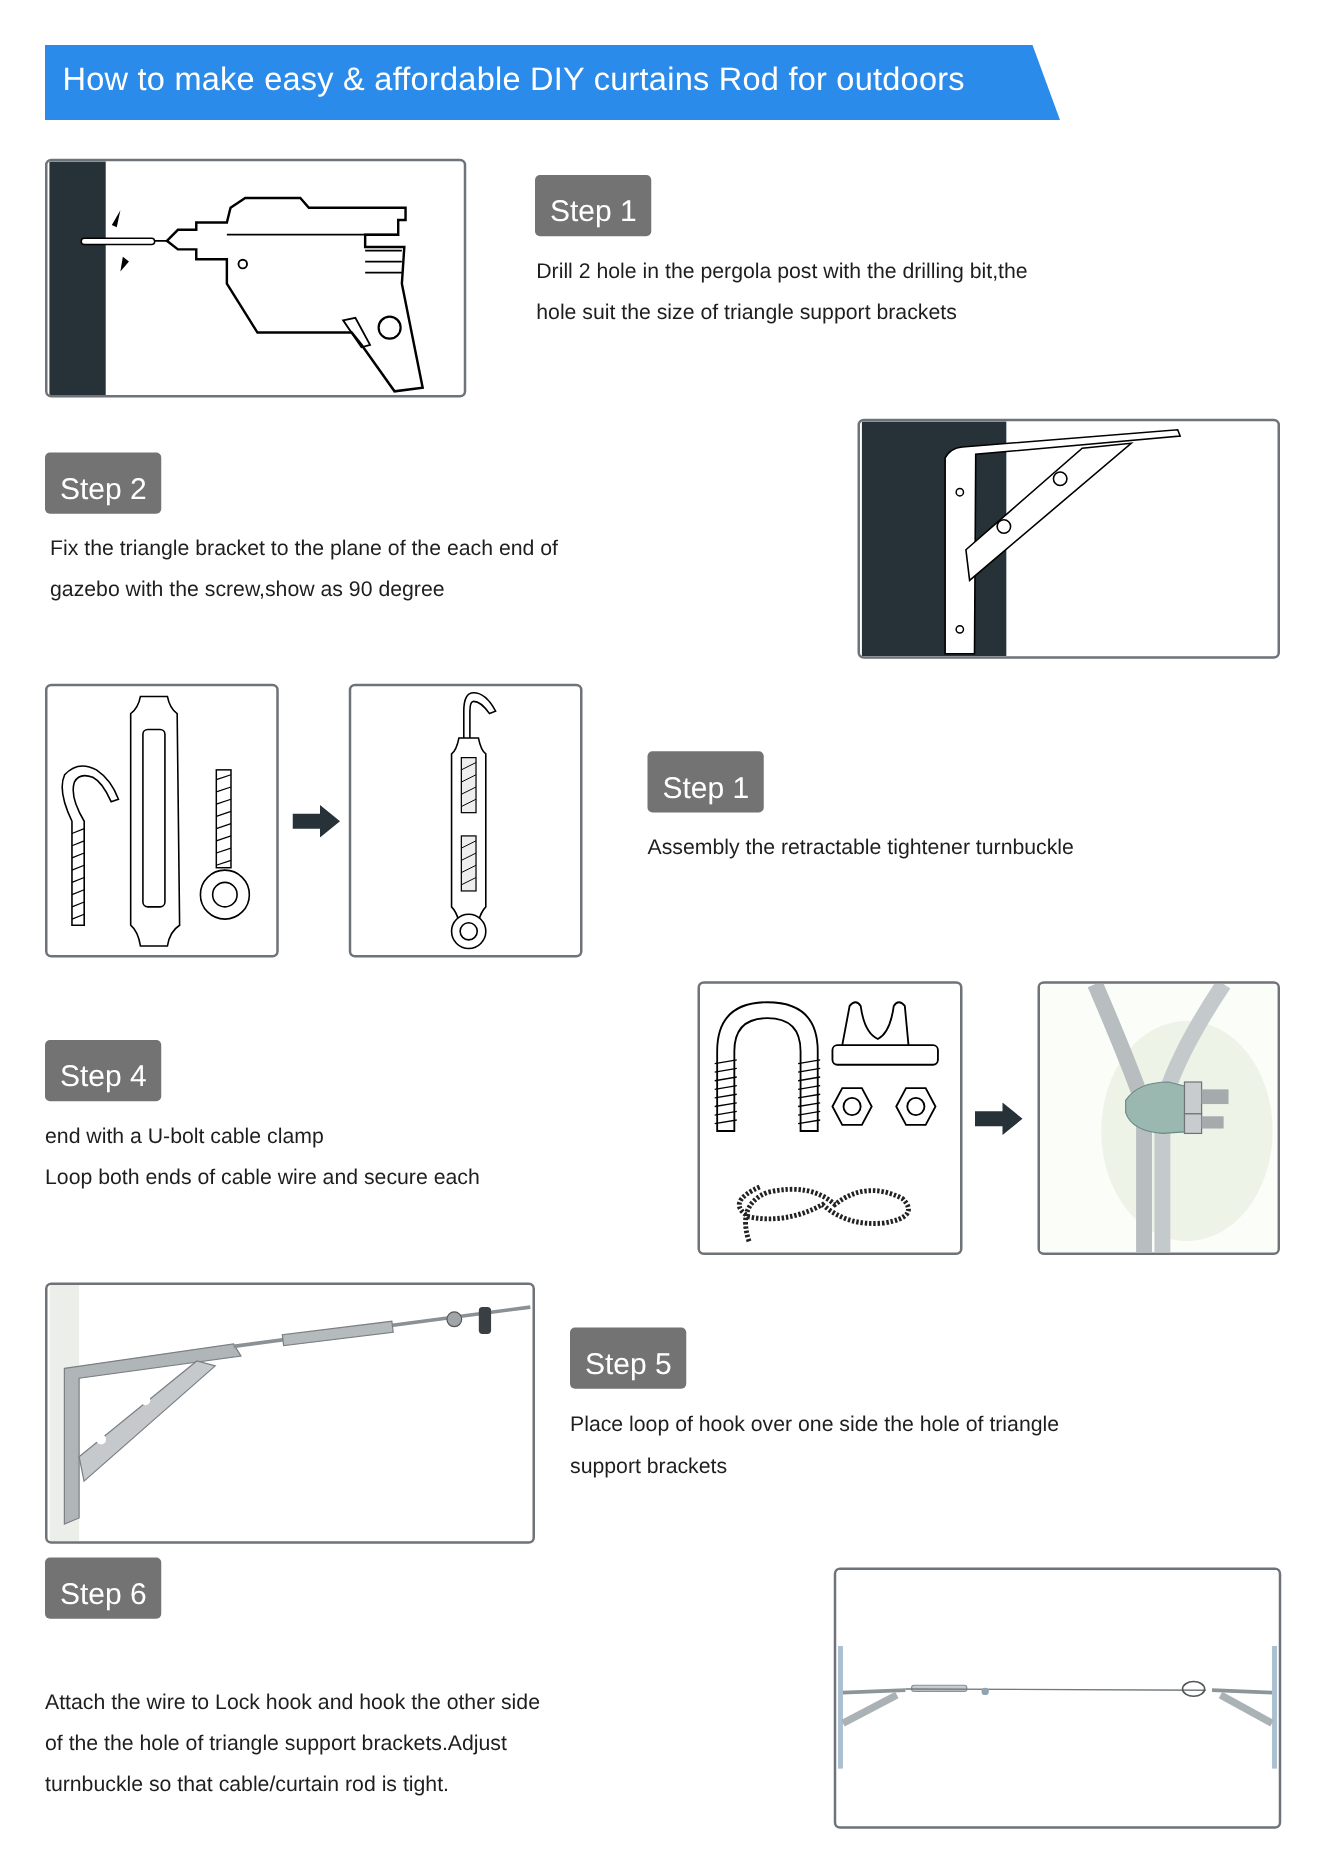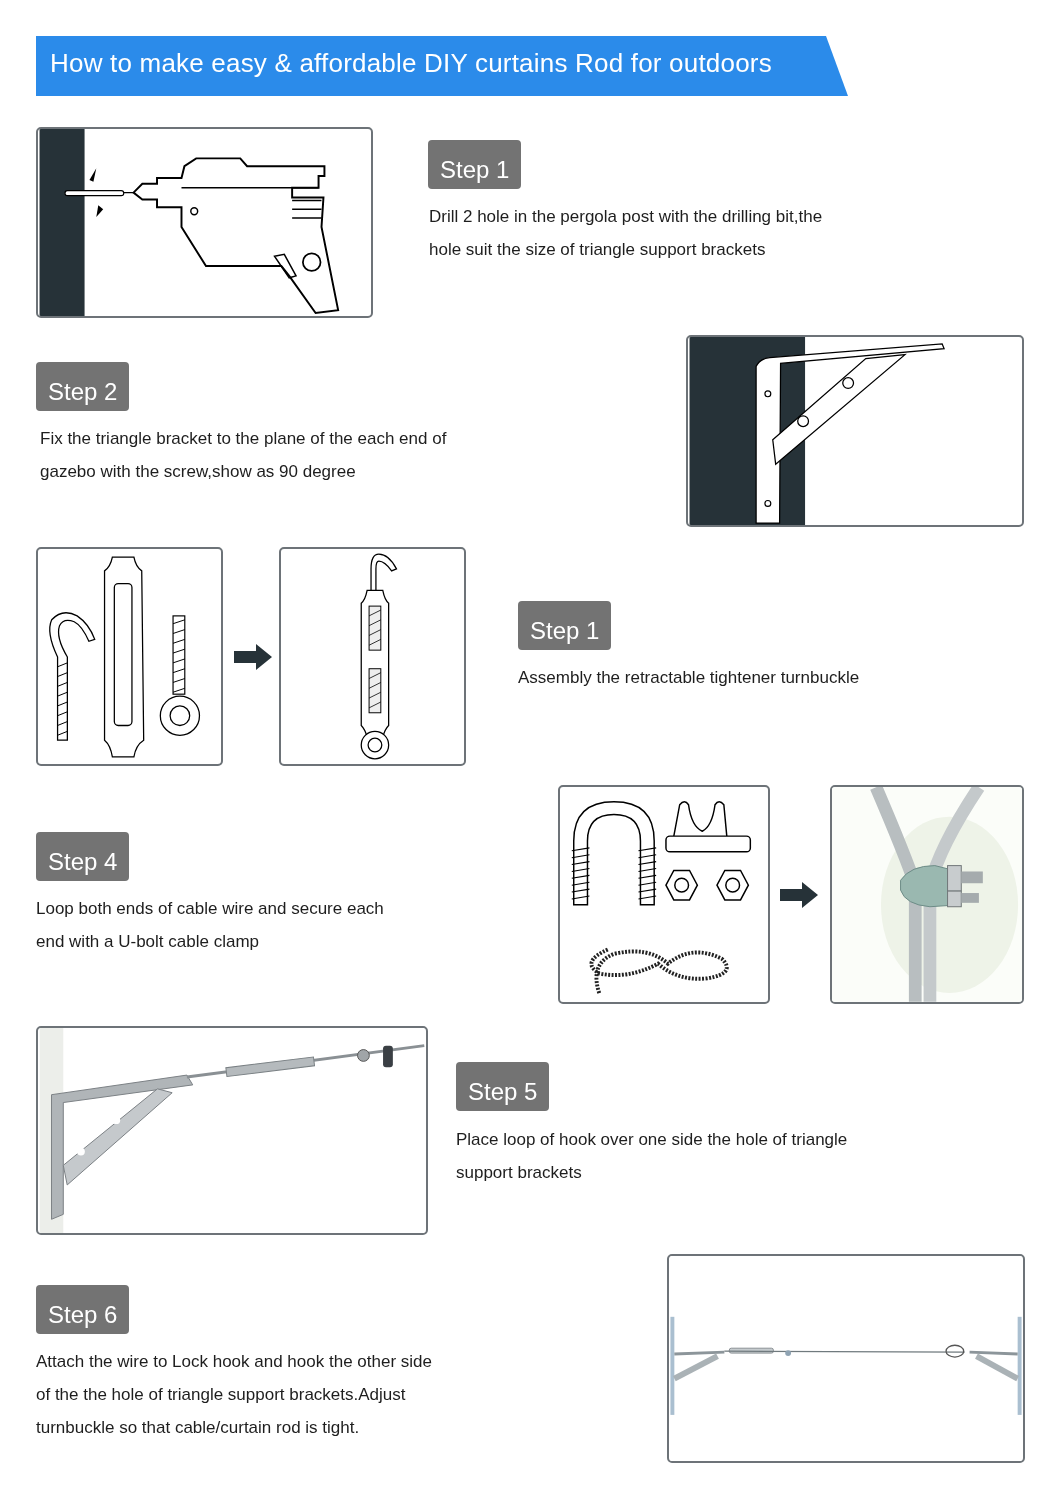--- a/index.html
+++ b/index.html
@@ -117,22 +117,22 @@
     <circle cx="96" cy="200" r="7" fill="#fff" stroke="#000" stroke-width="1.3"></circle>
   </svg>
 </div>
 <div class="abs badge" style="left:518px;top:601px;">Step 1</div>
 <div class="abs desc" style="left:518px;top:661px;width:520px;">
   <div>Assembly the retractable tightener turnbuckle</div>
 </div>
 
 <div class="abs badge" style="left:36px;top:832px;text-align:center;">Step 4</div>
 <div class="abs desc" style="left:36px;top:892px;width:520px;">
+  <div>end with a U-bolt cable clamp</div>
   <div>Loop both ends of cable wire and secure each</div>
-  <div>end with a U-bolt cable clamp</div>
 </div>
 <div class="abs panel" style="left:558px;top:785px;width:212px;height:219px;">
   <svg viewBox="0 0 212 219">
     <path d="M14,120 L14,55 Q14,15 55,15 Q96,15 96,55 L96,120 L82,120 L82,55 Q82,28 55,28 Q28,28 28,55 L28,120 Z" fill="#fff" stroke="#000" stroke-width="1.5"></path>
     <g stroke="#000" stroke-width="1.1">
         <line x1="12" y1="65" x2="30" y2="62"></line>
         <line x1="12" y1="72" x2="30" y2="69"></line>
         <line x1="12" y1="79" x2="30" y2="76"></line>
         <line x1="12" y1="86" x2="30" y2="83"></line>
         <line x1="12" y1="93" x2="30" y2="90"></line>
@@ -189,21 +189,21 @@
     <circle cx="330" cy="28" r="6" fill="#a0a5a8" stroke="#555"></circle>
     <rect x="350" y="18" width="10" height="22" rx="3" fill="#3a3f44"></rect>
   </svg>
 </div>
 <div class="abs badge" style="left:456px;top:1062px;">Step 5</div>
 <div class="abs desc" style="left:456px;top:1123px;width:580px;">
   <div>Place loop of hook over one side the hole of triangle</div>
   <div>support brackets</div>
 </div>
 
-<div class="abs badge" style="left:36px;top:1285px;">Step 6</div>
+<div class="abs badge" style="left:36px;top:1246px;">Step 6</div>
 <div class="abs desc" style="left:36px;top:1345px;width:600px;">
   <div>Attach the wire to Lock hook and hook the other side</div>
   <div>of the the hole of triangle support brackets.Adjust</div>
   <div>turnbuckle so that cable/curtain rod is tight.</div>
 </div>
 <div class="abs panel" style="left:667px;top:1254px;width:358px;height:209px;">
   <svg viewBox="0 0 358 209">
     <rect width="358" height="209" fill="#fff"></rect>
     <rect x="0" y="62" width="4" height="100" fill="#aabfd0"></rect>
     <rect x="354" y="62" width="4" height="100" fill="#aabfd0"></rect>

